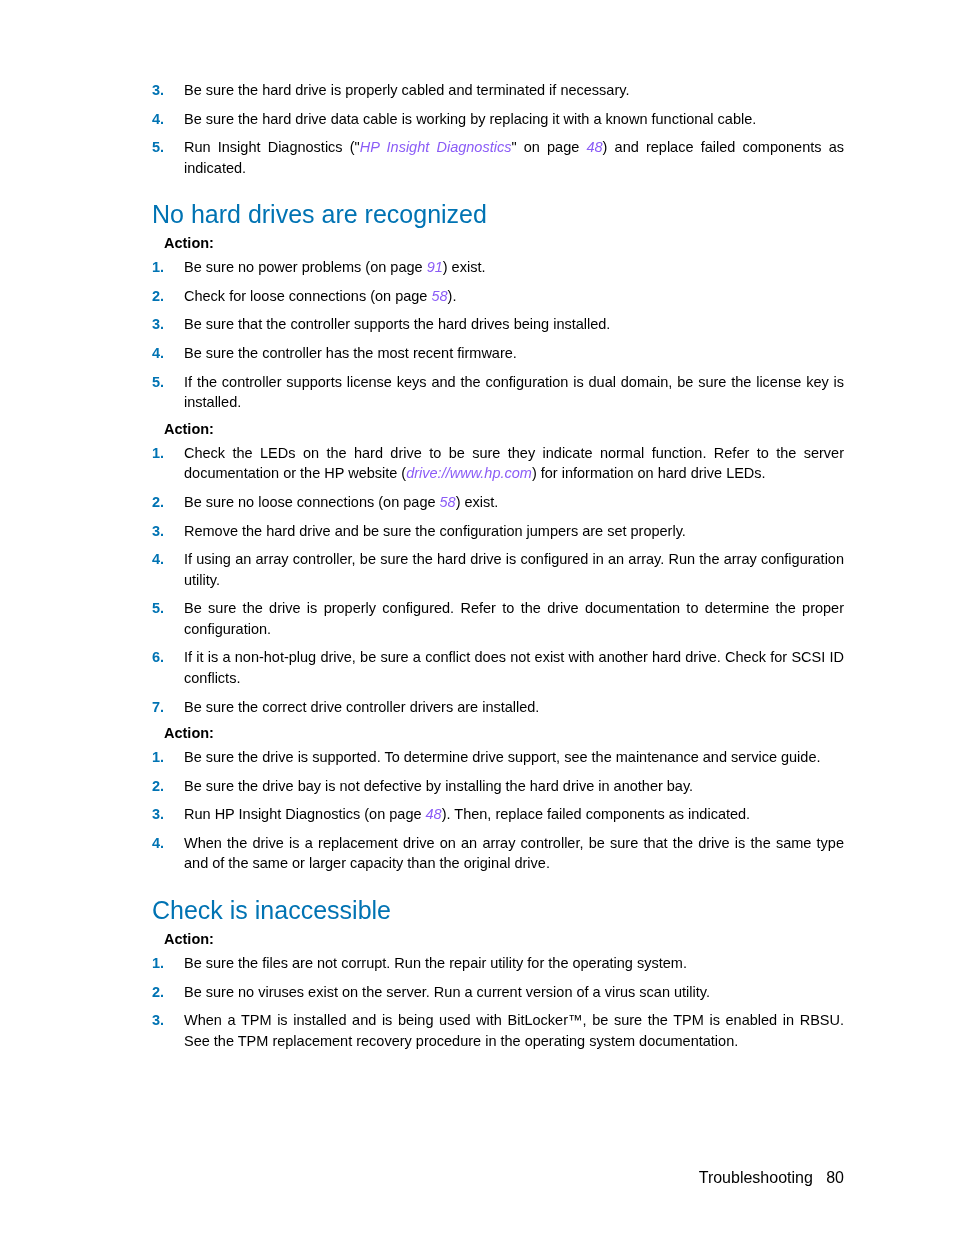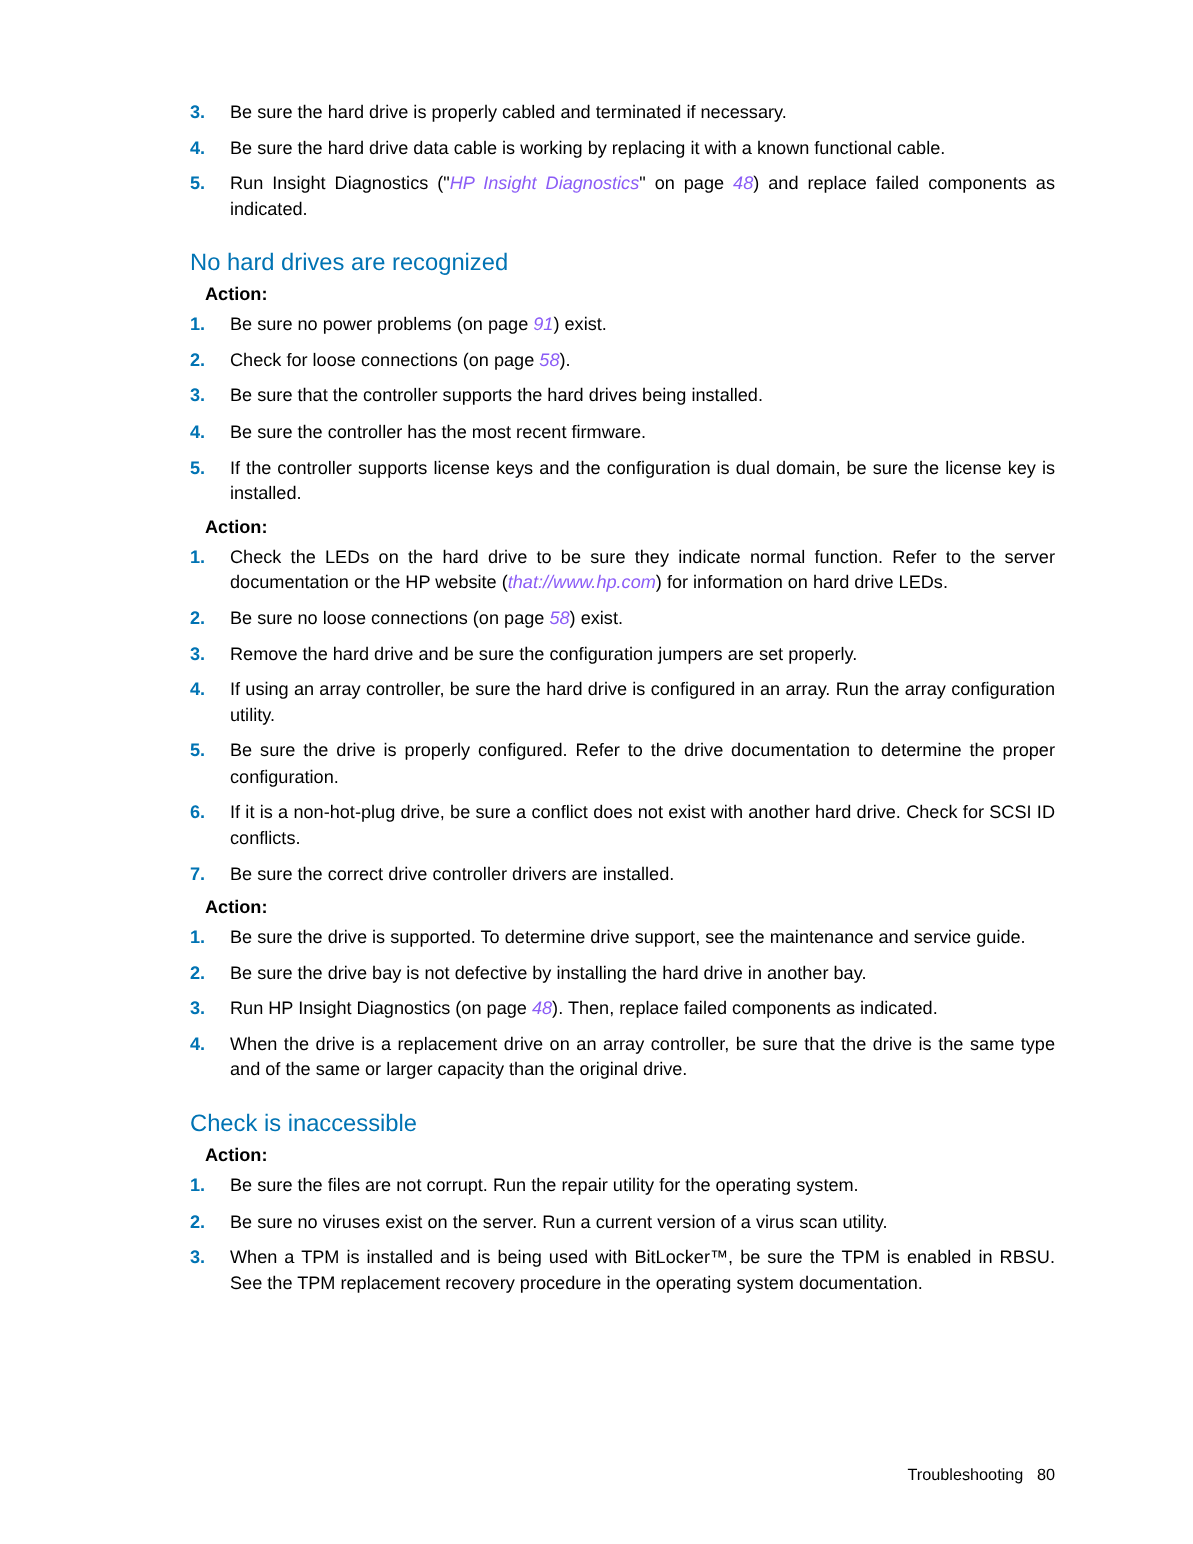--- a/index.html
+++ b/index.html
@@ -12,21 +12,21 @@
   .page {
     width: 954px;
     min-height: 1235px;
     box-sizing: border-box;
     padding: 80px 110px 40px 152px;
     position: relative;
   }
   h2 {
     font-family: Arial, Helvetica, sans-serif;
     font-weight: normal;
-    font-size: 19px;
+    font-size: 25px;
     color: #0073b3;
     margin: 22px 0 6px 0;
   }
   .action {
     font-weight: bold;
     margin: 4px 0 6px 12px;
   }
   ol {
     list-style: none;
     padding: 0;
@@ -48,21 +48,21 @@
     width: 20px;
   }
   .link {
     color: #8b5cf6;
     font-style: italic;
   }
   .footer {
     position: absolute;
     bottom: 48px;
     right: 110px;
-    font-size: 13px;
+    font-size: 16px;
     color: #000;
   }
 </style>
 </head>
 <body>
 
 <div class="page">
 
   <ol id="top-list">
       <li><span class="num">3.</span>Be sure the hard drive is properly cabled and terminated if necessary.</li>
@@ -75,21 +75,21 @@
       <div class="action">Action:</div>
       <ol>
         <li><span class="num">1.</span>Be sure no power problems (on page <span class="link">91</span>) exist.</li>
         <li><span class="num">2.</span>Check for loose connections (on page <span class="link">58</span>).</li>
         <li><span class="num">3.</span>Be sure that the controller supports the hard drives being installed.</li>
         <li><span class="num">4.</span>Be sure the controller has the most recent firmware.</li>
         <li><span class="num">5.</span>If the controller supports license keys and the configuration is dual domain, be sure the license key is installed.</li>
       </ol>
       <div class="action">Action:</div>
       <ol>
-        <li><span class="num">1.</span>Check the LEDs on the hard drive to be sure they indicate normal function. Refer to the server documentation or the HP website (<span class="link">that://www.hp.com</span>) for information on hard drive LEDs.</li>
+        <li><span class="num">1.</span>Check the LEDs on the hard drive to be sure they indicate normal function. Refer to the server documentation or the HP website (<span class="link">drive://www.hp.com</span>) for information on hard drive LEDs.</li>
         <li><span class="num">2.</span>Be sure no loose connections (on page <span class="link">58</span>) exist.</li>
         <li><span class="num">3.</span>Remove the hard drive and be sure the configuration jumpers are set properly.</li>
         <li><span class="num">4.</span>If using an array controller, be sure the hard drive is configured in an array. Run the array configuration utility.</li>
         <li><span class="num">5.</span>Be sure the drive is properly configured. Refer to the drive documentation to determine the proper configuration.</li>
         <li><span class="num">6.</span>If it is a non-hot-plug drive, be sure a conflict does not exist with another hard drive. Check for SCSI ID conflicts.</li>
         <li><span class="num">7.</span>Be sure the correct drive controller drivers are installed.</li>
       </ol>
       <div class="action">Action:</div>
       <ol>
         <li><span class="num">1.</span>Be sure the drive is supported. To determine drive support, see the maintenance and service guide.</li>

